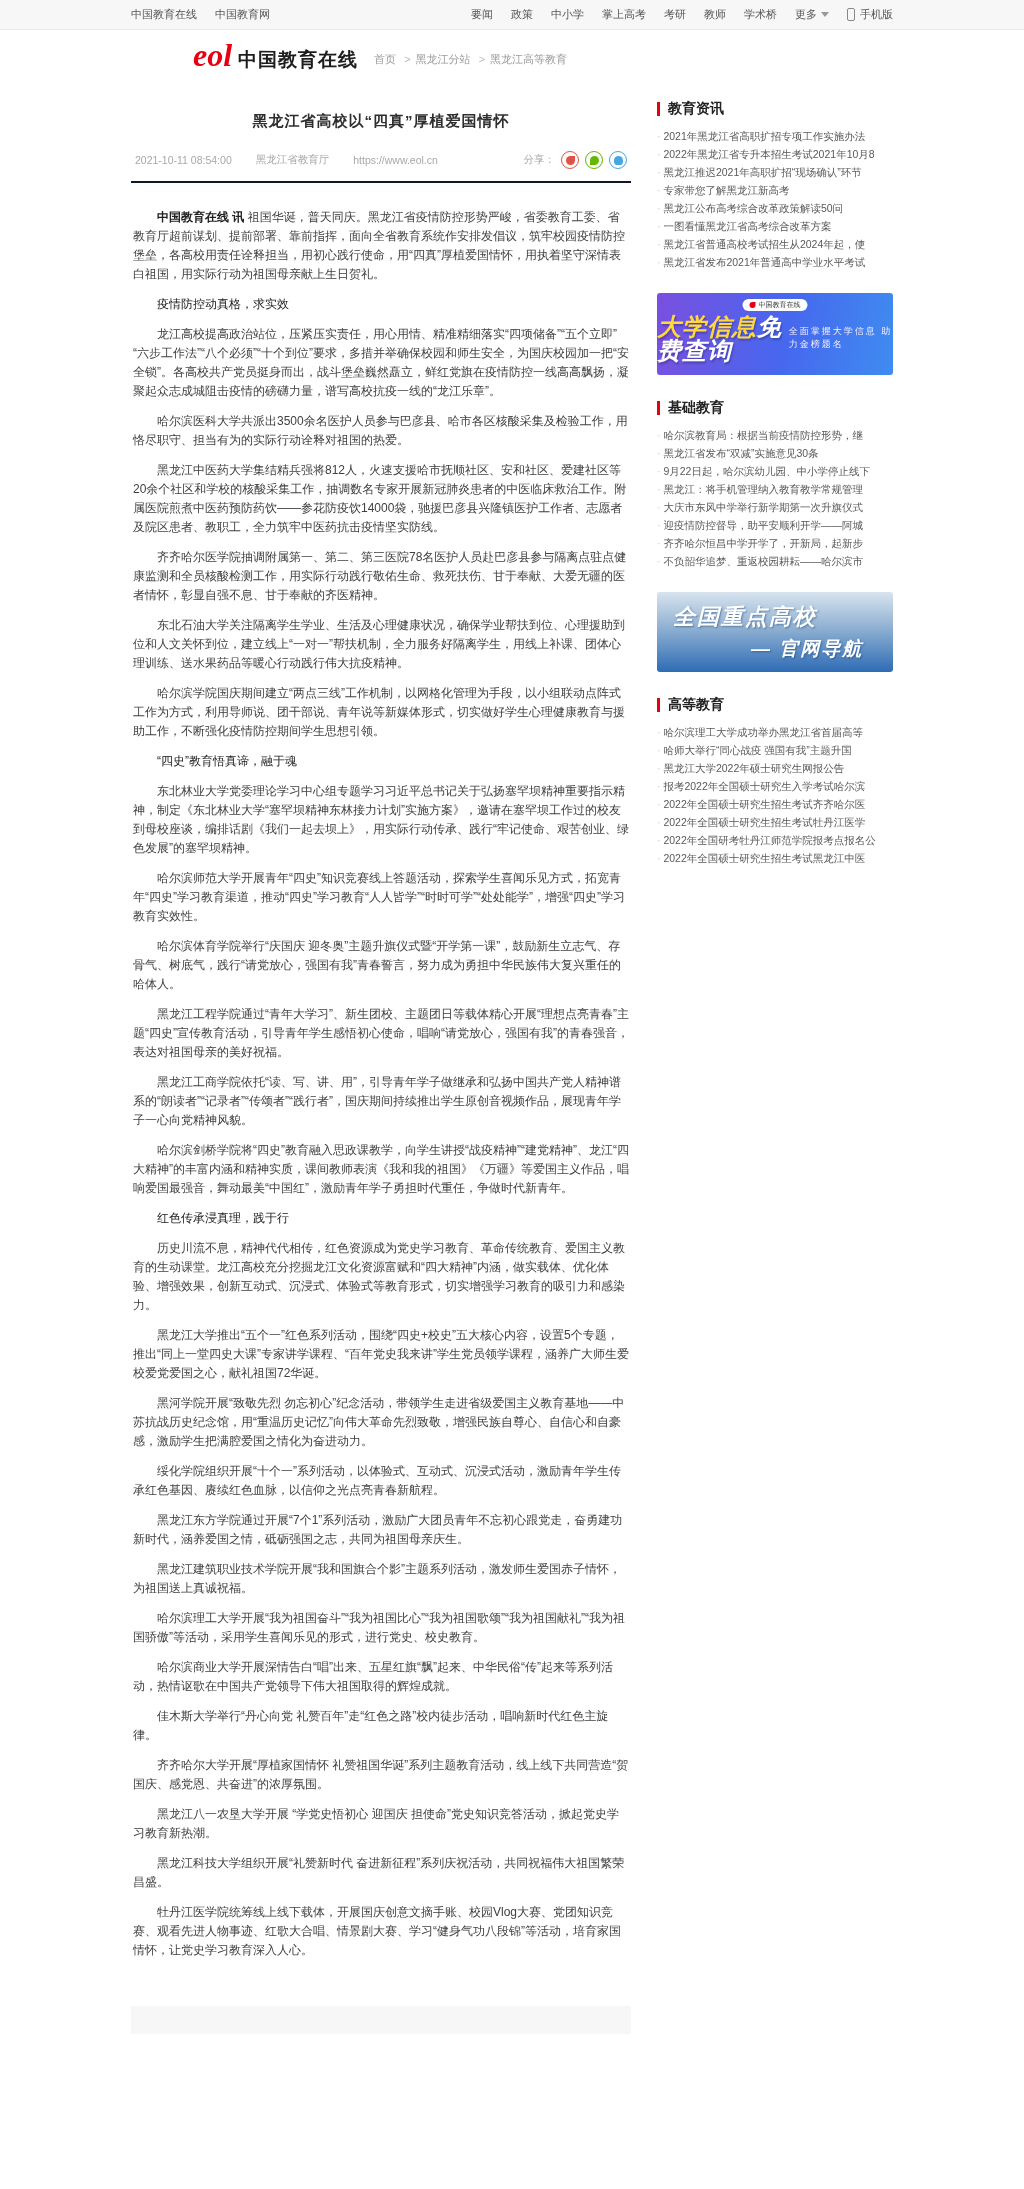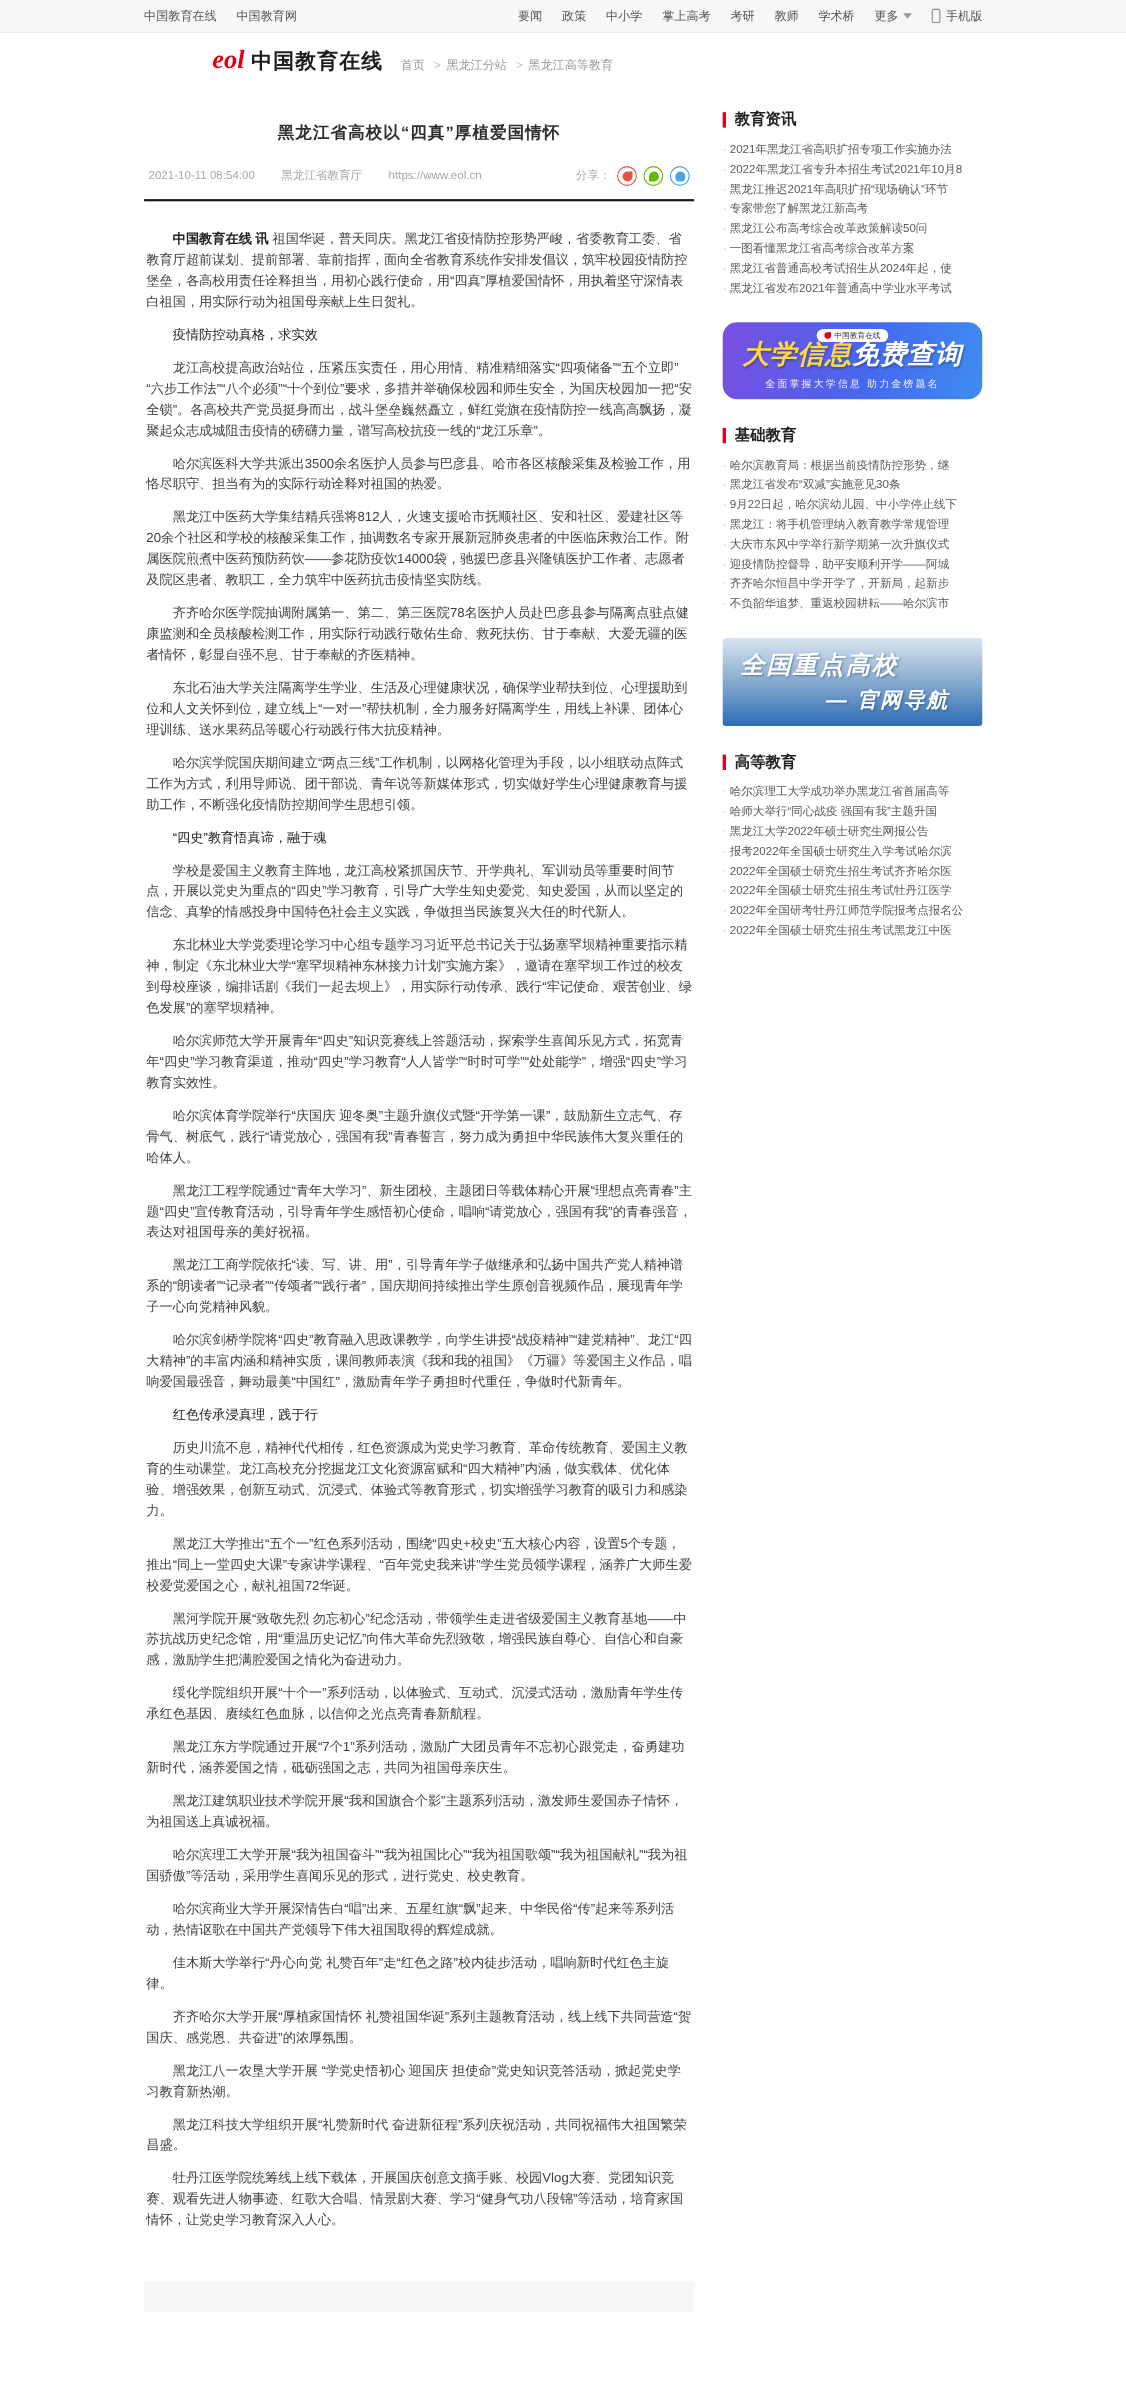--- a/index.html
+++ b/index.html
@@ -18,21 +18,21 @@
   .caret { width:0; height:0; border-left:4px solid transparent;
            border-right:4px solid transparent; border-top:5px solid #999; display:inline-block; }
   .mobile { display:flex; align-items:center; gap:5px; margin-right:0; }
   .phone-icon { width:8px; height:13px; border:1px solid #888; border-radius:2px; display:inline-block; }
 
   
   .header-inner { width:762px; margin:0 auto; height:52px;
                   display:flex; align-items:center; gap:16px; }
   .logo { display:flex; align-items:baseline; gap:6px; margin-left:62px; }
   .logo-mark { color:#e60012; font-family:"Liberation Serif", serif;
-               font-style:italic; font-weight:bold; font-size:24px; line-height:1;text-align:center; }
+               font-style:italic; font-weight:bold; font-size:32px; line-height:1;text-align:center; }
   .logo-text { font-size:19px; font-weight:bold; color:#1d1d1d; letter-spacing:1px; }
   .breadcrumb { font-size:11px; color:#9a9a9a; margin-top:7px; display:flex; }
   .crumb:not(:last-child)::after { content:" > "; color:#bbb; margin:0 5px; }
 
   
   .main { width:762px; margin:0 auto; display:flex; gap:26px; align-items:flex-start; }
   .article-col { flex:1; min-width:0; }
   .sidebar { width:236px; flex:none; padding-top:18px; }
 
   
@@ -59,23 +59,23 @@
   
   .side-sec { margin-bottom:8px; }
   .side-head { display:flex; align-items:center; gap:8px; font-size:14px; font-weight:bold;
                color:#222; padding-bottom:9px; }
   .red-bar { width:3px; height:14px; background:#e60012; display:inline-block; }
   .side-item { display:block; font-size:10.5px; color:#595959; padding:2.5px 0;
                white-space:nowrap; overflow:hidden; text-overflow:ellipsis; line-height:13px; }
   .side-item::before { content:"· "; color:#c9c9c9; }
 
   .banner { display:block; width:100%; border-radius:3px; margin:22px 0 24px; overflow:hidden; }
-  .banner1 { height:70px; background:linear-gradient(100deg,#7a4fe0,#4668ee 55%,#3f8cf0);
-             display:flex; flex-direction:column; align-items:center; justify-content:center;
-             position:relative;border-radius:13px; }
+  .banner1 { height:82px; background:linear-gradient(100deg,#7a4fe0,#4668ee 55%,#3f8cf0);
+             display:flex; align-items:center; justify-content:center;
+             position:relative; }
   .b1brand { position:absolute; top:6px; left:50%; transform:translateX(-50%);
              background:#fff; border-radius:8px; font-size:7px; color:#333; padding:1px 7px;
              display:flex; align-items:center; gap:3px; white-space:nowrap; }
   .b1brand::before { content:""; width:6px; height:6px; border-radius:50% 0 50% 50%; background:#e60012; }
   .b1title { font-style:italic; font-weight:bold; font-size:24px; line-height:1; color:#fff;
              margin-top:10px; letter-spacing:1px; text-shadow:1px 2px 2px rgba(0,0,0,.25); }
   .b1title .em { color:#ffd83d; }
   .b1sub { font-size:9px; color:#f4efff; margin-top:8px; letter-spacing:2px; }
   .banner2 { height:80px; background:linear-gradient(180deg,#d8e4ef,#8fb0d2 45%,#2e6cb5);
              display:flex; flex-direction:column; justify-content:center; padding-left:16px; }
@@ -160,21 +160,20 @@
       <div>
 
       <p class="blk heading">疫情防控动真格，求实效</p>
           <p class="blk para">龙江高校提高政治站位，压紧压实责任，用心用情、精准精细落实“四项储备”“五个立即”“六步工作法”“八个必须”“十个到位”要求，多措并举确保校园和师生安全，为国庆校园加一把“安全锁”。各高校共产党员挺身而出，战斗堡垒巍然矗立，鲜红党旗在疫情防控一线高高飘扬，凝聚起众志成城阻击疫情的磅礴力量，谱写高校抗疫一线的“龙江乐章”。</p>
           <p class="blk para">哈尔滨医科大学共派出3500余名医护人员参与巴彦县、哈市各区核酸采集及检验工作，用恪尽职守、担当有为的实际行动诠释对祖国的热爱。</p>
           <p class="blk para">黑龙江中医药大学集结精兵强将812人，火速支援哈市抚顺社区、安和社区、爱建社区等20余个社区和学校的核酸采集工作，抽调数名专家开展新冠肺炎患者的中医临床救治工作。附属医院煎煮中医药预防药饮——参花防疫饮14000袋，驰援巴彦县兴隆镇医护工作者、志愿者及院区患者、教职工，全力筑牢中医药抗击疫情坚实防线。</p>
           <p class="blk para">齐齐哈尔医学院抽调附属第一、第二、第三医院78名医护人员赴巴彦县参与隔离点驻点健康监测和全员核酸检测工作，用实际行动践行敬佑生命、救死扶伤、甘于奉献、大爱无疆的医者情怀，彰显自强不息、甘于奉献的齐医精神。</p>
           <p class="blk para">东北石油大学关注隔离学生学业、生活及心理健康状况，确保学业帮扶到位、心理援助到位和人文关怀到位，建立线上“一对一”帮扶机制，全力服务好隔离学生，用线上补课、团体心理训练、送水果药品等暖心行动践行伟大抗疫精神。</p>
           <p class="blk para">哈尔滨学院国庆期间建立“两点三线”工作机制，以网格化管理为手段，以小组联动点阵式工作为方式，利用导师说、团干部说、青年说等新媒体形式，切实做好学生心理健康教育与援助工作，不断强化疫情防控期间学生思想引领。</p>
           <p class="blk heading">“四史”教育悟真谛，融于魂</p>
-          <p class="blk para">学校是爱国主义教育主阵地，龙江高校紧抓国庆节、开学典礼、军训动员等重要时间节点，开展以党史为重点的“四史”学习教育，引导广大学生知史爱党、知史爱国，从而以坚定的信念、真挚的情感投身中国特色社会主义实践，争做担当民族复兴大任的时代新人。</p>
           <p class="blk para">东北林业大学党委理论学习中心组专题学习习近平总书记关于弘扬塞罕坝精神重要指示精神，制定《东北林业大学“塞罕坝精神东林接力计划”实施方案》，邀请在塞罕坝工作过的校友到母校座谈，编排话剧《我们一起去坝上》，用实际行动传承、践行“牢记使命、艰苦创业、绿色发展”的塞罕坝精神。</p>
           <p class="blk para">哈尔滨师范大学开展青年“四史”知识竞赛线上答题活动，探索学生喜闻乐见方式，拓宽青年“四史”学习教育渠道，推动“四史”学习教育“人人皆学”“时时可学”“处处能学”，增强“四史”学习教育实效性。</p>
           <p class="blk para">哈尔滨体育学院举行“庆国庆 迎冬奥”主题升旗仪式暨“开学第一课”，鼓励新生立志气、存骨气、树底气，践行“请党放心，强国有我”青春誓言，努力成为勇担中华民族伟大复兴重任的哈体人。</p>
           <p class="blk para">黑龙江工程学院通过“青年大学习”、新生团校、主题团日等载体精心开展“理想点亮青春”主题“四史”宣传教育活动，引导青年学生感悟初心使命，唱响“请党放心，强国有我”的青春强音，表达对祖国母亲的美好祝福。</p>
           <p class="blk para">黑龙江工商学院依托“读、写、讲、用”，引导青年学子做继承和弘扬中国共产党人精神谱系的“朗读者”“记录者”“传颂者”“践行者”，国庆期间持续推出学生原创音视频作品，展现青年学子一心向党精神风貌。</p>
           <p class="blk para">哈尔滨剑桥学院将“四史”教育融入思政课教学，向学生讲授“战疫精神”“建党精神”、龙江“四大精神”的丰富内涵和精神实质，课间教师表演《我和我的祖国》《万疆》等爱国主义作品，唱响爱国最强音，舞动最美“中国红”，激励青年学子勇担时代重任，争做时代新青年。</p>
           <p class="blk heading">红色传承浸真理，践于行</p>
           <p class="blk para">历史川流不息，精神代代相传，红色资源成为党史学习教育、革命传统教育、爱国主义教育的生动课堂。龙江高校充分挖掘龙江文化资源富赋和“四大精神”内涵，做实载体、优化体验、增强效果，创新互动式、沉浸式、体验式等教育形式，切实增强学习教育的吸引力和感染力。</p>
           <p class="blk para">黑龙江大学推出“五个一”红色系列活动，围绕“四史+校史”五大核心内容，设置5个专题，推出“同上一堂四史大课”专家讲学课程、“百年党史我来讲”学生党员领学课程，涵养广大师生爱校爱党爱国之心，献礼祖国72华诞。</p>
           <p class="blk para">黑河学院开展“致敬先烈 勿忘初心”纪念活动，带领学生走进省级爱国主义教育基地——中苏抗战历史纪念馆，用“重温历史记忆”向伟大革命先烈致敬，增强民族自尊心、自信心和自豪感，激励学生把满腔爱国之情化为奋进动力。</p>

